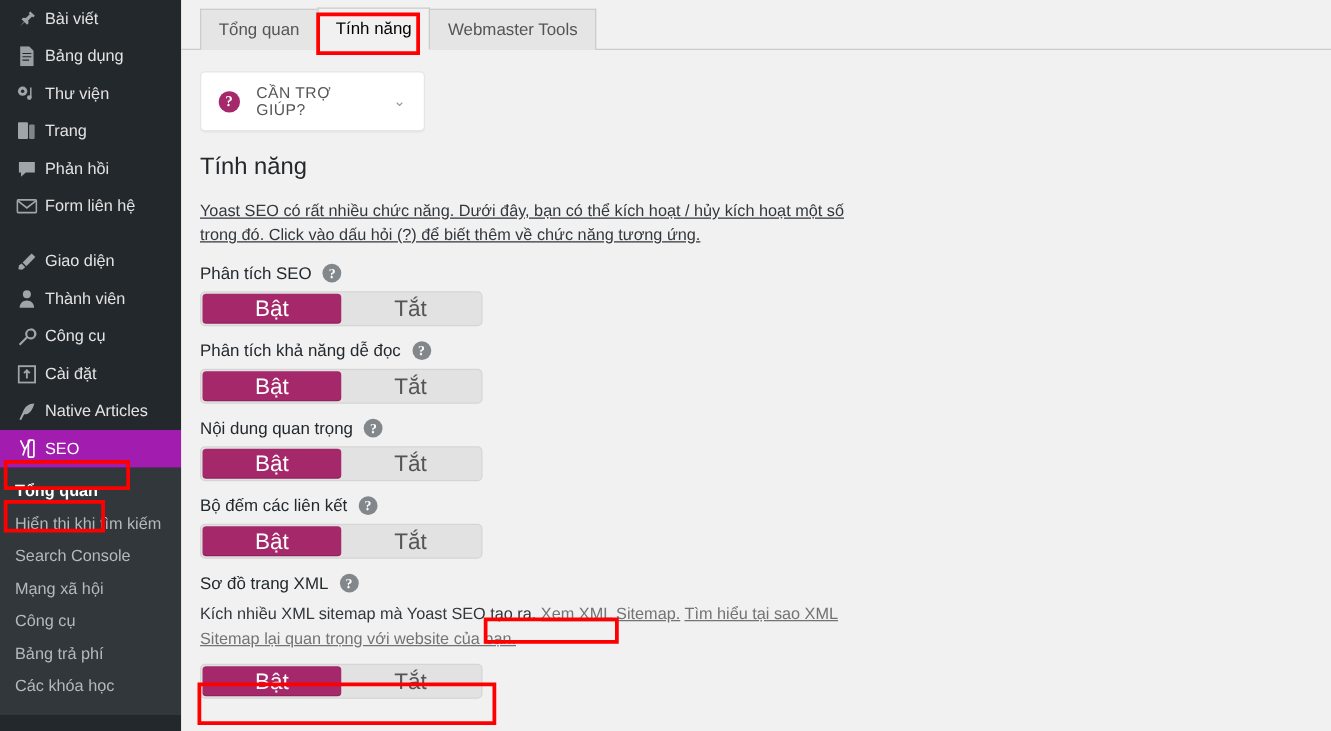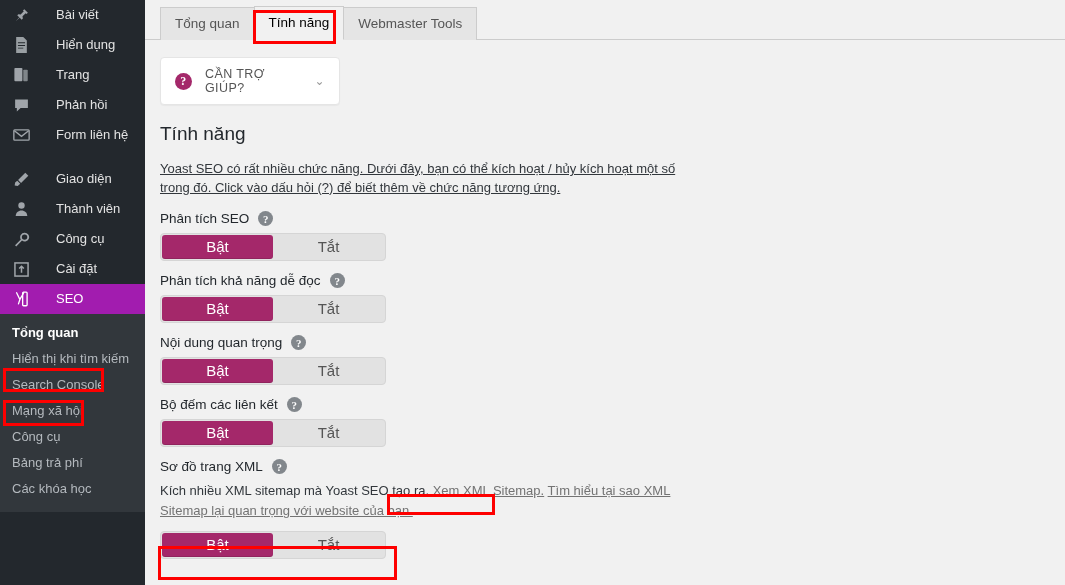--- a/index.html
+++ b/index.html
@@ -21,21 +21,21 @@
   }
   .menu-item {
     display: flex; align-items: center;
     height: 30px;
     padding-left: 12px;
     color: #e3e3e3;
     font-size: 13px;
     line-height: 30px;
     white-space: nowrap;
   }
-  .menu-item .mlabel { margin-left: 26px; }
+  .menu-item .mlabel { margin-left: 6px; }
   .menu-gap { height: 14px; }
   .ico {
     width: 18px; height: 18px;
     display: inline-flex; align-items: center; justify-content: center;
     color: #a0a5aa;
     flex: 0 0 18px;
   }
   .ico svg { display: block; }
 
   
@@ -165,21 +165,21 @@
     width: 226px; height: 28px;
     background: #e2e2e2;
     border-radius: 4px;
     border: 1px solid #d5d5d5;
     padding: 1px;
     position: relative;
   }
   .toggle .opt {
     flex: 1 1 50%;
     display: flex; align-items: center; justify-content: center;
-    font-size: 15px;
+    font-size: 18px;
     color: #555;
     border-radius: 3px;
     line-height: 24px;
   }
   .toggle .opt.on {
     background: #a4286a;
     color: #fff;
     box-shadow: inset 0 -1px 0 rgba(0,0,0,.12);
   }
 
@@ -207,21 +207,32 @@
         </span>
         <span class="mlabel">Bài viết</span>
       </div>
       <div class="menu-item">
         <span class="ico">
           <svg width="15" height="16" viewBox="0 0 16 18" fill="currentColor">
               <path d="M2 0h8l4 4v14H2z" opacity=".95"></path>
               <path d="M4 6h8v1H4zM4 9h8v1H4zM4 12h6v1H4z" fill="#23282d"></path>
             </svg>
         </span>
-        <span class="mlabel">Hiển dụng</span>
+        <span class="mlabel">Bảng dụng</span>
+      </div>
+      <div class="menu-item">
+        <span class="ico">
+          <svg width="17" height="17" viewBox="0 0 20 20" fill="currentColor">
+              <circle cx="6" cy="7" r="4.4"></circle>
+              <circle cx="6" cy="7" r="1.6" fill="#23282d"></circle>
+              <path d="M13 3.5h1.4v9.2h-1.4z"></path>
+              <circle cx="12.3" cy="13" r="2.2"></circle>
+            </svg>
+        </span>
+        <span class="mlabel">Thư viện</span>
       </div>
       <div class="menu-item">
         <span class="ico">
           <svg width="15" height="16" viewBox="0 0 16 18" fill="currentColor">
               <rect x="0" y="1" width="9" height="15" rx="1"></rect>
               <rect x="10" y="3" width="5" height="13" rx="1" opacity=".75"></rect>
             </svg>
         </span>
         <span class="mlabel">Trang</span>
       </div>
@@ -274,20 +285,28 @@
         <span class="mlabel">Công cụ</span>
       </div>
       <div class="menu-item">
         <span class="ico">
           <svg width="15" height="15" viewBox="0 0 16 16" fill="none" stroke="currentColor" stroke-width="1.6">
               <rect x="1" y="1" width="14" height="14"></rect>
               <path d="M8 4.5 v7 M5.5 7 L8 4.5 L10.5 7"></path>
             </svg>
         </span>
         <span class="mlabel">Cài đặt</span>
+      </div>
+      <div class="menu-item">
+        <span class="ico">
+          <svg width="17" height="17" viewBox="0 0 20 20" fill="currentColor">
+              <path d="M17 2c-5 0-9 3-10.5 7.5L3 17l1.5.8 3-5.6C10 13 15 10.5 17 2z"></path>
+            </svg>
+        </span>
+        <span class="mlabel">Native Articles</span>
       </div>
     </div>
 
     <div class="menu-item active">
       <span class="ico">
         <svg width="15" height="16" viewBox="0 0 16 18" fill="none" stroke="currentColor" stroke-width="1.5">
             <path d="M2.5 2 L6.2 9.5 L4.6 14.5 M10.5 2 L6.2 9.5" stroke-linecap="round"></path>
             <rect x="9.3" y="1.2" width="5" height="15.4" rx="1"></rect>
           </svg>
       </span>

